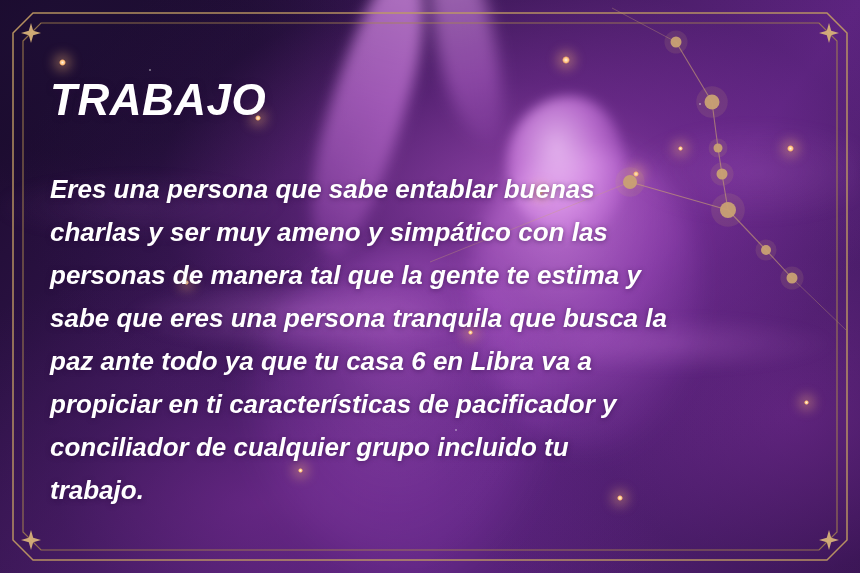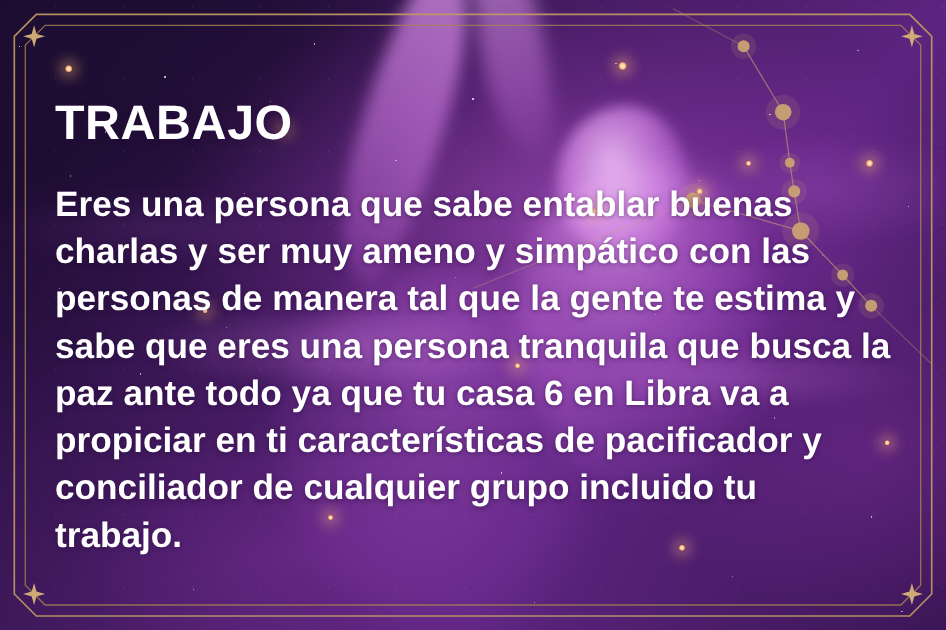--- a/index.html
+++ b/index.html
@@ -146,37 +146,38 @@
   
   #constellation { position: absolute; inset: 0; pointer-events: none; }
 
   
   #frame { position: absolute; inset: 0; pointer-events: none; }
 
   
   .content {
     position: absolute;
     left: 50px;
-    top: 88px;
+    top: 76px;
     width: 772px;
+    font-style: italic;
   }
 
   #heading {
     font-size: 44px;
     font-weight: bold;
     color: #ffffff;
     letter-spacing: 0.5px;
     line-height: 48px;
     text-shadow: 0 1px 6px rgba(40,10,60,0.55);
   }
 
   #body-text {
-    margin-top: 28px;
+    margin-top: 44px;
     width: 770px;
-    font-size: 32px;
+    font-size: 26px;
     font-weight: bold;
     line-height: 43px;
     color: #ffffff;
     text-shadow: 0 1px 5px rgba(40,10,60,0.50);
   }
 </style>
 </head>
 <body>
 
 <div id="card">

